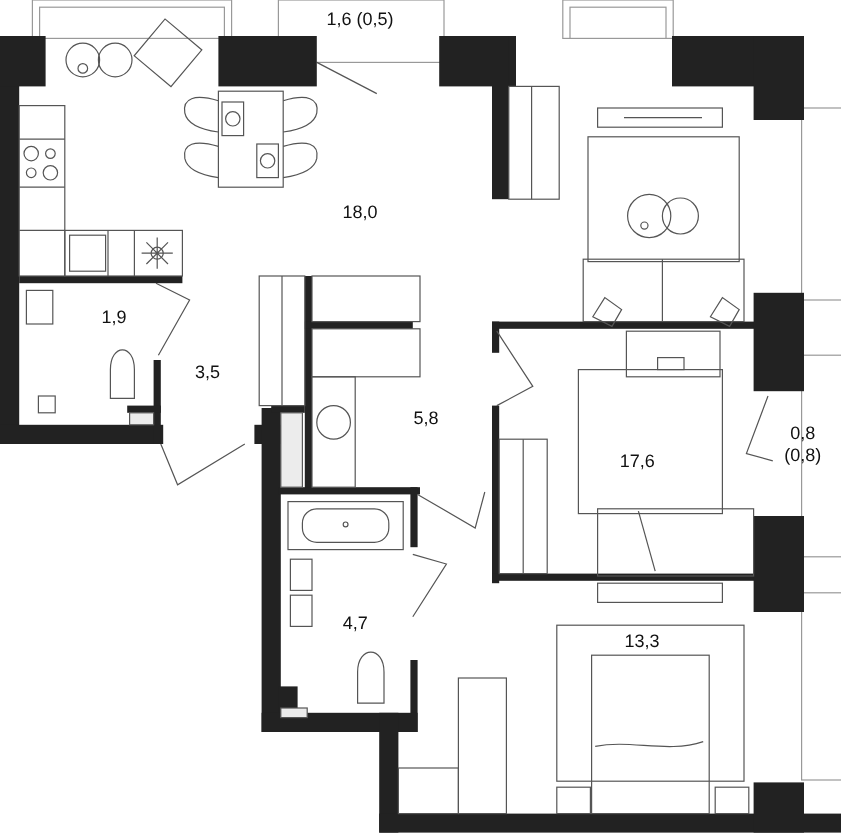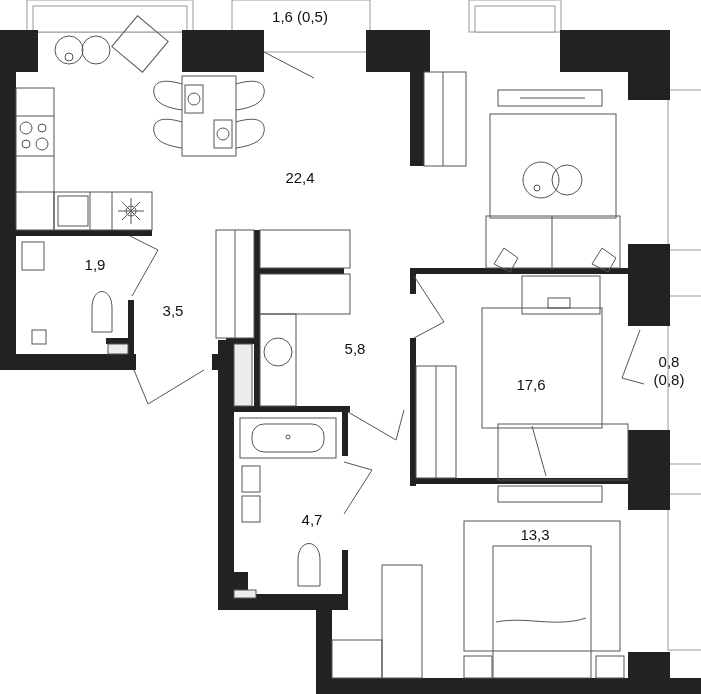--- a/index.html
+++ b/index.html
@@ -154,22 +154,22 @@
     <path class="ln" d="M130 236l28 14 -26 46"></path>
     <path class="ln" d="M134 370l14 34 56 -34"></path>
     <path class="ln" d="M414 276l30 46 -30 16"></path>
     <path class="ln" d="M348 412l48 28 8 -30"></path>
     <path class="ln" d="M344 462l28 8 -28 44"></path>
     <path class="ln" d="M640 330l-18 48 22 6"></path>
     <path class="ln" d="M264 52l50 26"></path>
   </g>
 </svg>
 
-<div class="label" style="left:300px;top:178px">22,4</div>
+<div class="label" style="left:300px;top:178px">18,0</div>
 <div class="label" style="left:300px;top:17px">1,6 (0,5)</div>
 <div class="label" style="left:95px;top:265px">1,9</div>
 <div class="label" style="left:173px;top:311px">3,5</div>
 <div class="label" style="left:355px;top:349px">5,8</div>
 <div class="label" style="left:531px;top:385px">17,6</div>
 <div class="label" style="left:669px;top:362px">0,8</div>
 <div class="label" style="left:669px;top:380px">(0,8)</div>
-<div class="label" style="left:312px;top:520px">4,7</div>
+<div class="label" style="left:296px;top:520px">4,7</div>
 <div class="label" style="left:535px;top:535px">13,3</div>
 
 </body></html>

